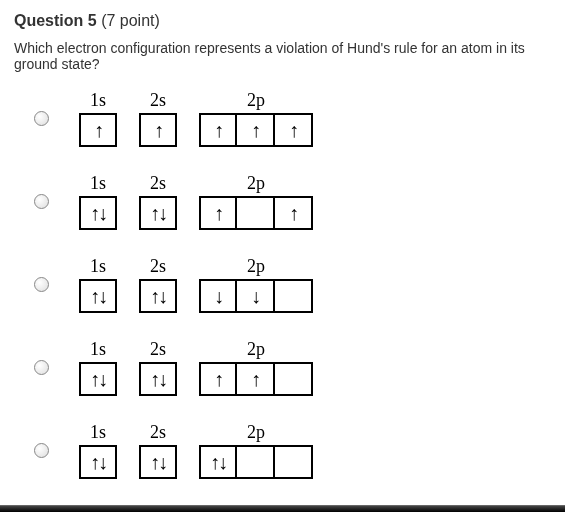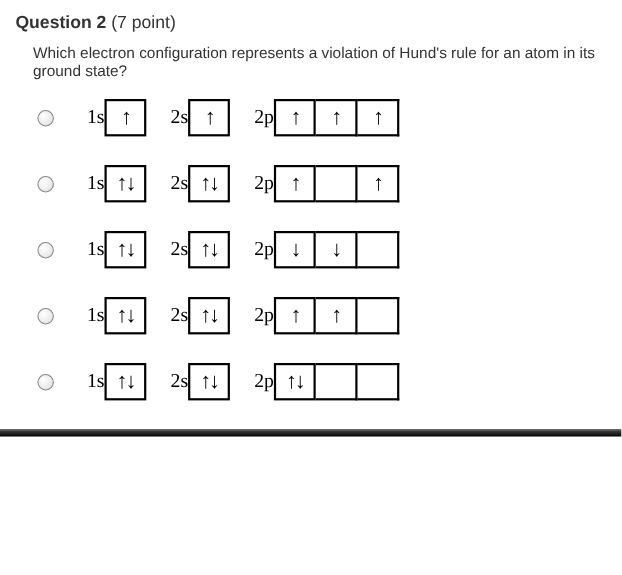--- a/index.html
+++ b/index.html
@@ -13,21 +13,20 @@
     box-sizing: border-box;
   }
   .q-header {
     font-size: 16px;
     margin-bottom: 10px;
   }
   .q-header .num { font-weight: bold; }
   .q-prompt {
     font-size: 14px;
     margin-bottom: 18px;
-    margin-left: 16px;
   }
   .option {
     display: flex;
     align-items: center;
     margin-bottom: 26px;
     padding-left: 20px;
   }
   .radio {
     width: 13px;
     height: 13px;
@@ -37,21 +36,21 @@
     margin-right: 30px;
     flex-shrink: 0;
   }
   .orbitals {
     display: flex;
     align-items: flex-end;
     gap: 22px;
   }
   .orb-group {
     display: flex;
-    flex-direction: row;
+    flex-direction: column;
     align-items: center;
   }
   .orb-label {
     font-family: "Times New Roman", serif;
     font-size: 18px;
     margin-bottom: 2px;
     color: #000;
   }
   .boxes {
     display: flex;
@@ -81,21 +80,21 @@
     height: 6px;
     background: linear-gradient(#444,#000);
     margin: 0 -14px -12px -14px;
     border-top: 1px solid #666;
   }
 </style>
 </head>
 <body>
 
 <div class="q-header">
-  <span class="num">Question 2</span>
+  <span class="num">Question 5</span>
   <span>(7 point)</span>
 </div>
 
 <div class="q-prompt">Which electron configuration represents a violation of Hund's rule for an atom in its ground state?</div>
 
 <div id="options">
     <div class="option">
       <div class="radio"></div>
       <div class="orbitals">
         <div class="orb-group">

